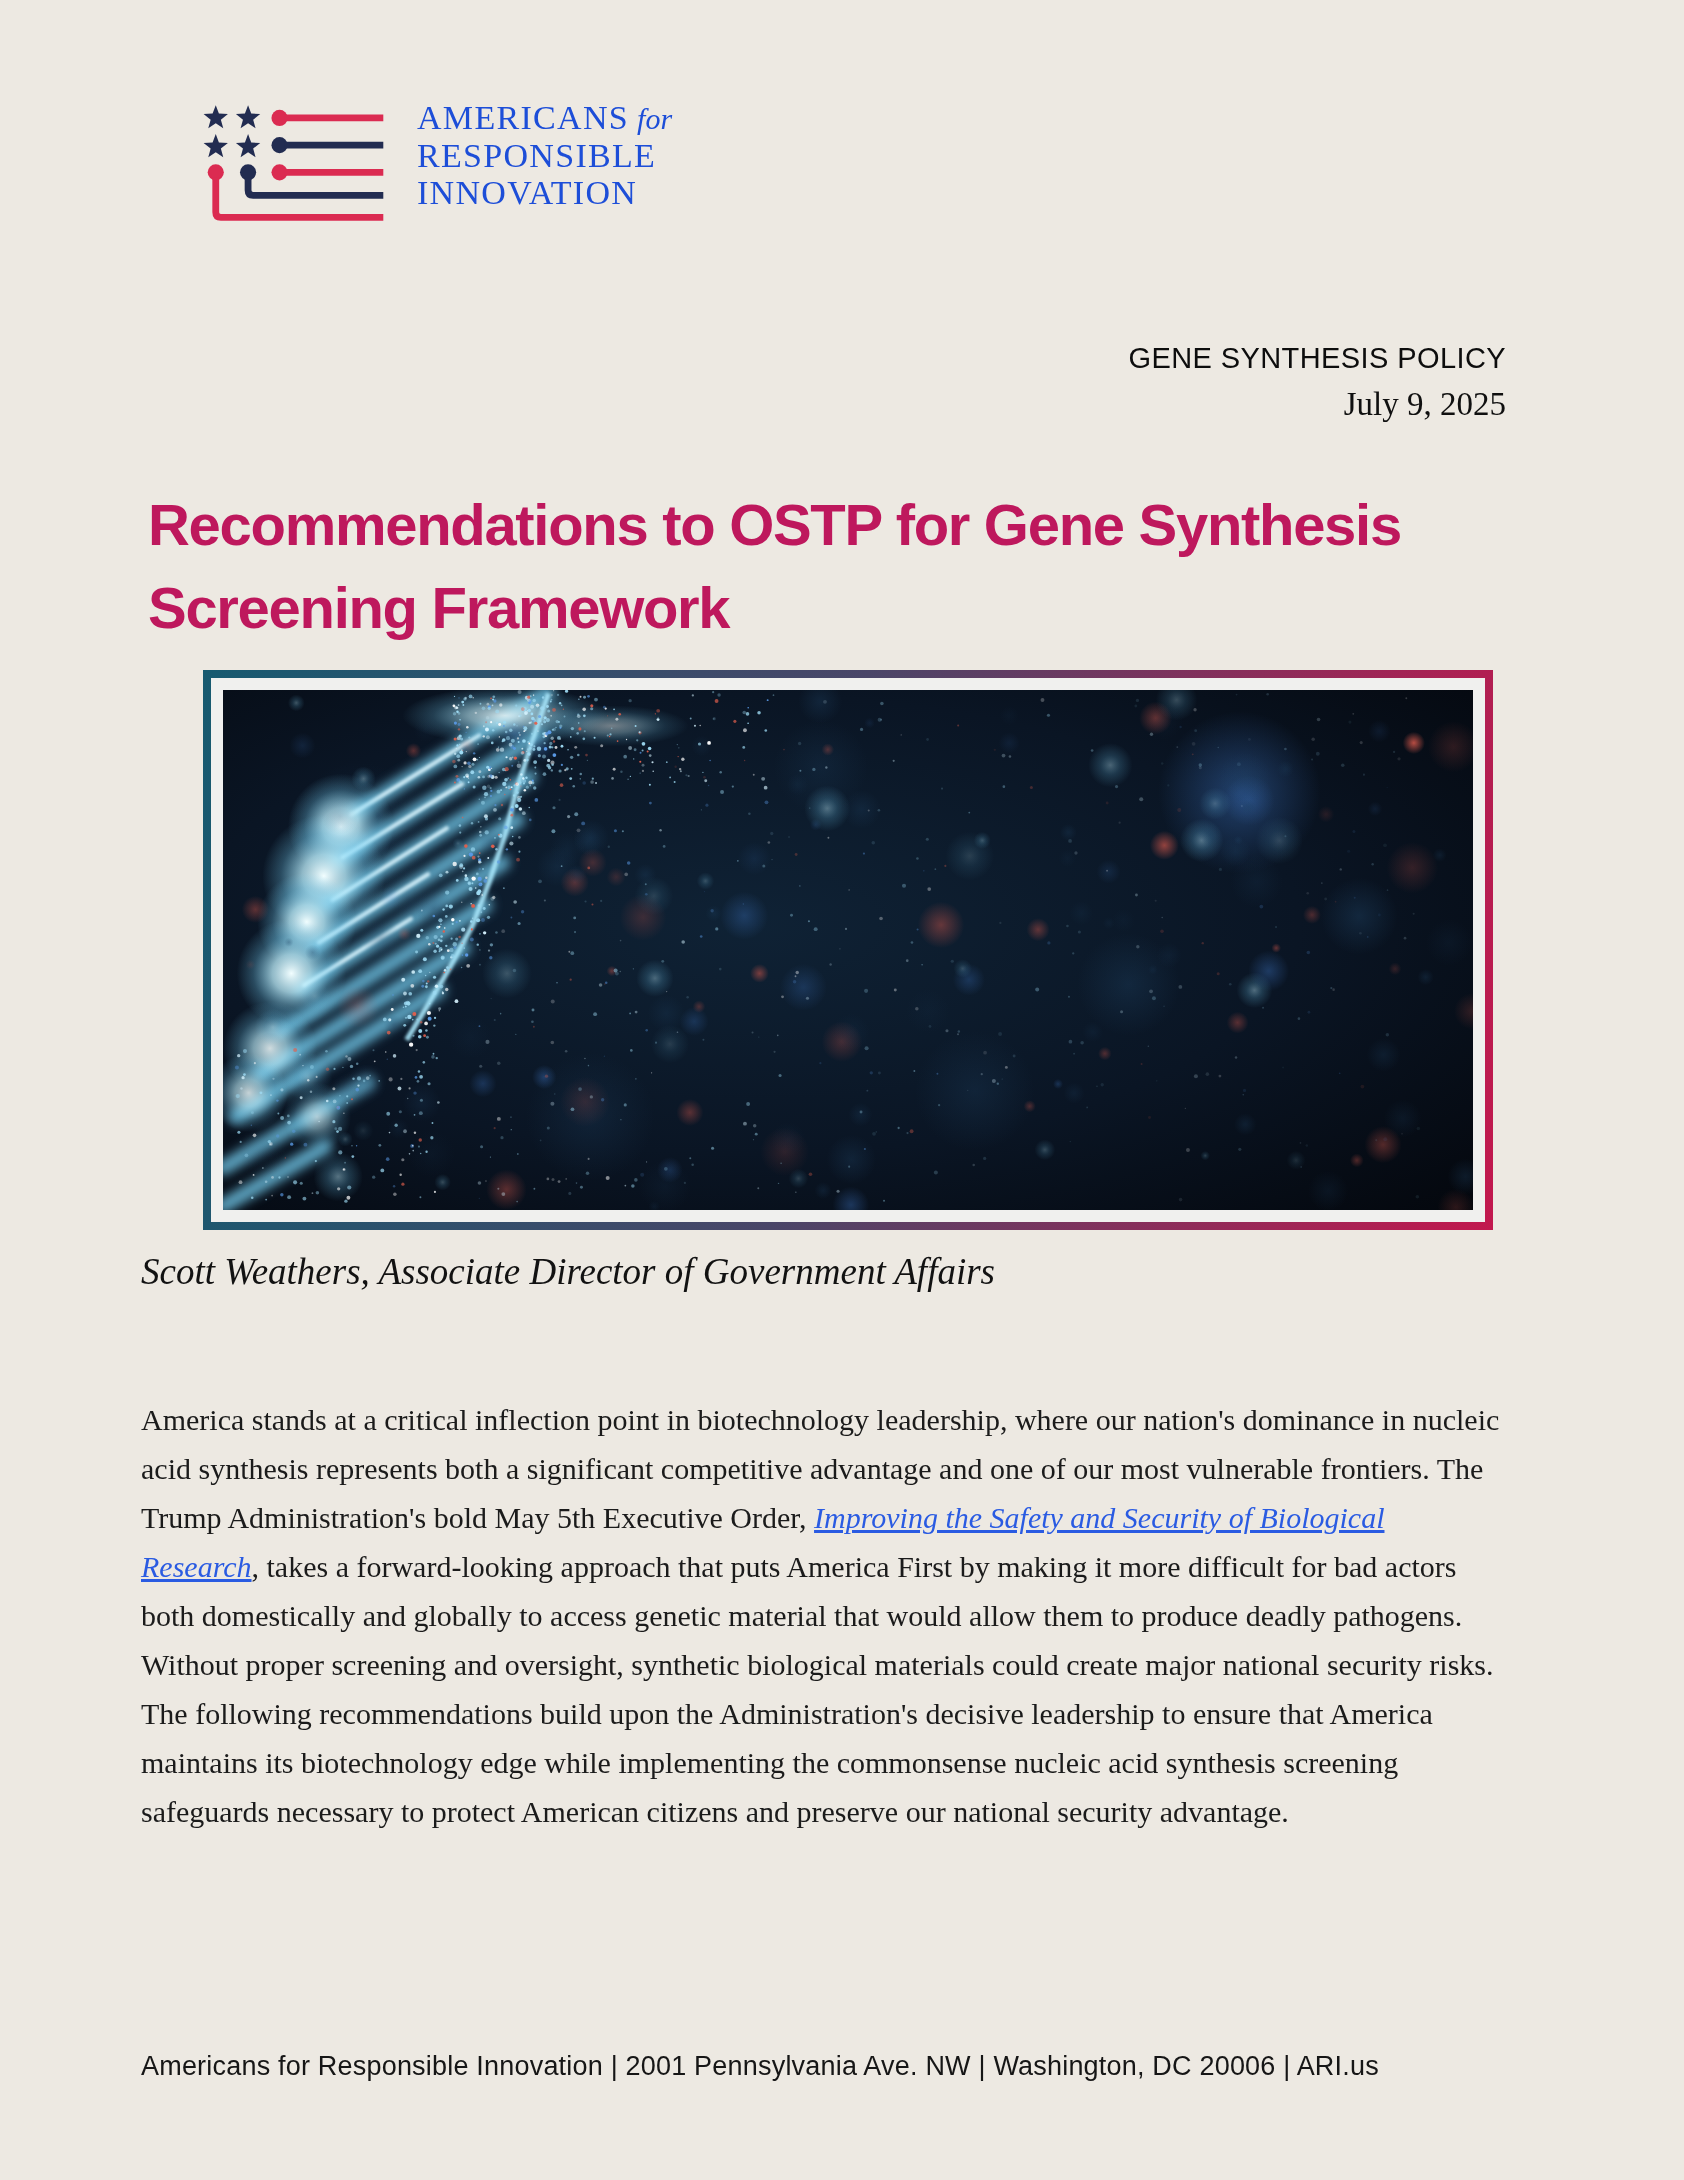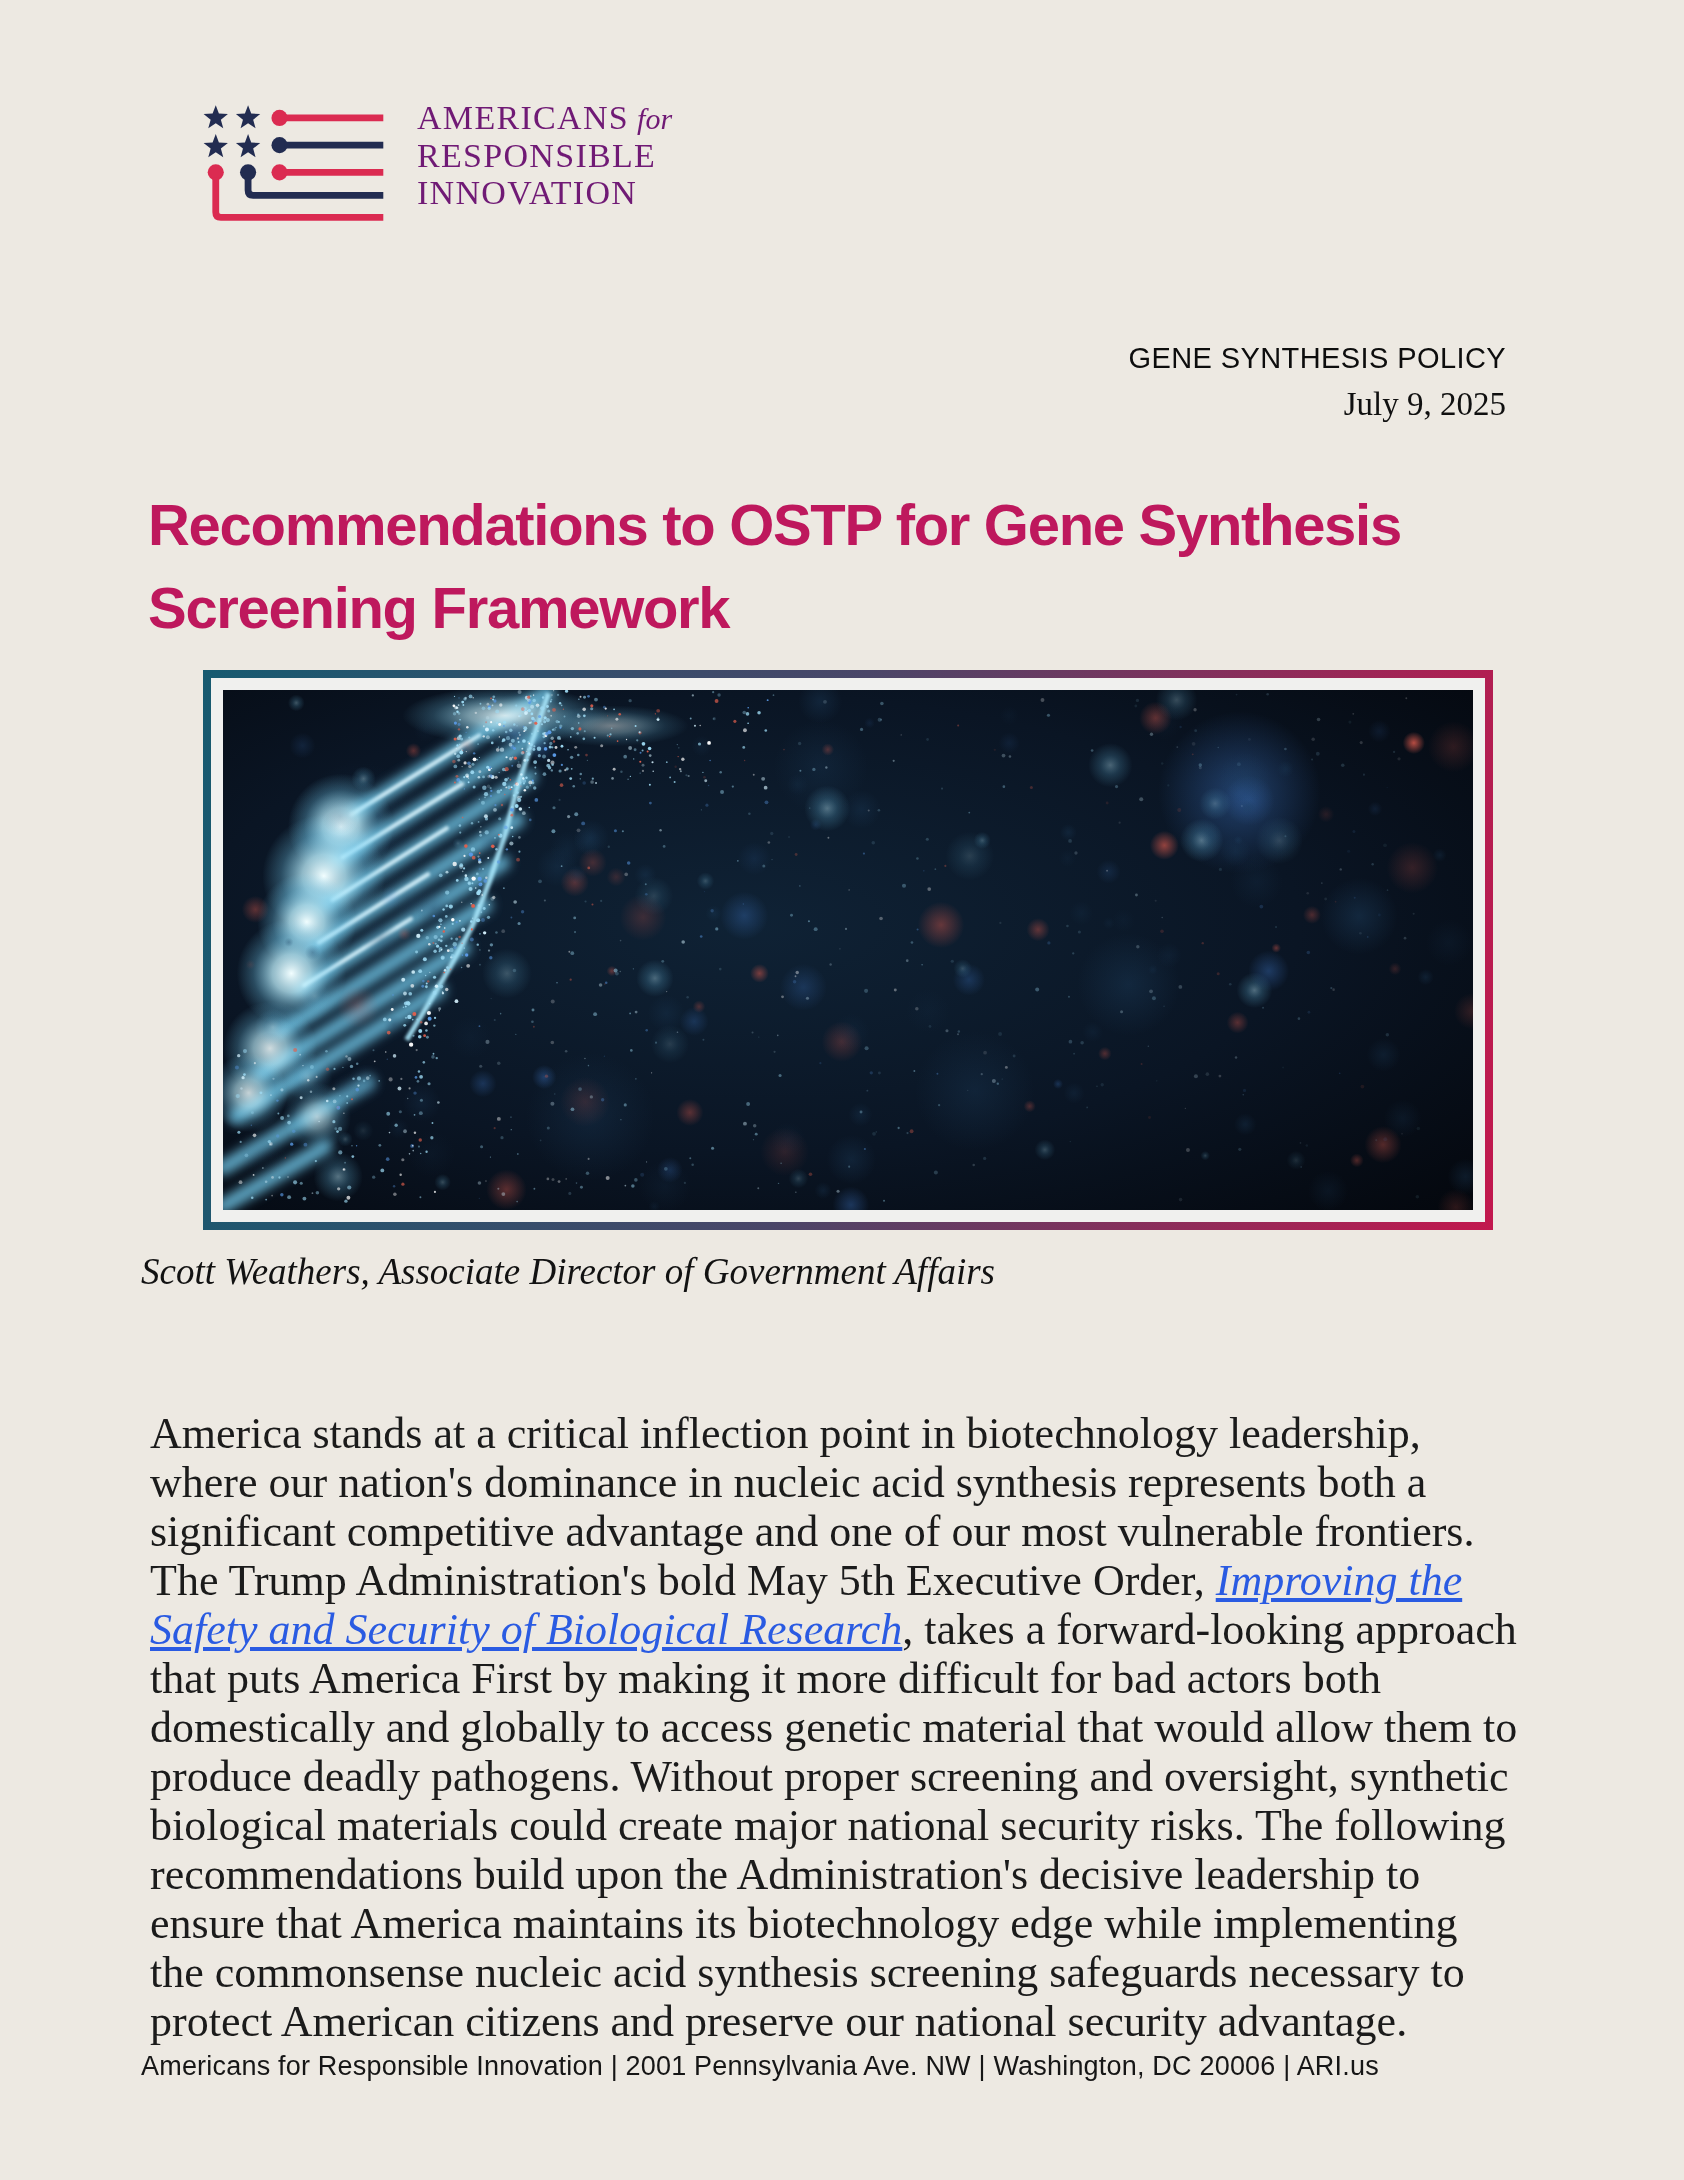--- a/index.html
+++ b/index.html
@@ -3,21 +3,21 @@
 <meta charset="utf-8">
 <style>
   html,body{margin:0;padding:0;background:#EDE9E2;}
   .page{position:relative;width:1685px;height:2181px;background:#EDE9E2;overflow:hidden;
         font-family:"Liberation Serif",serif;color:#1b1b1b;}
 
   
   .logo{position:absolute;left:203px;top:99px;display:flex;align-items:flex-start;gap:32px;}
   .logo-mark{width:182px;height:118px;margin-top:5.1px;}
   .logo-text{font-family:"Liberation Serif",serif;font-size:34px;line-height:37px;
-             letter-spacing:1.3px;color:#701a75;}
+             letter-spacing:1.3px;color:#1d4ed8;}
   .logo-text .for{font-style:italic;letter-spacing:0;font-size:30px;text-transform:none;}
 
   
   .kicker{position:absolute;right:179px;top:313px;text-align:right;margin-top:29px;}
   .kicker-category{font-family:"Liberation Sans",sans-serif;font-size:29px;
                    letter-spacing:0.4px;color:#0d0d0d;}
   .kicker-date{font-family:Liberation Serif, serif;font-size:33px;color:#101010;margin-top:11px;}
 
   
   .title{position:absolute;left:140px;top:475px;width:1448px;margin:8px;
@@ -25,22 +25,22 @@
          line-height:83px;letter-spacing:-1.3px;color:#be185d;}
 
   
   .hero{position:absolute;left:203px;top:670px;width:1290px;height:560px;box-sizing:border-box;
         padding:7.7px;background:linear-gradient(100deg,#175A70 0%,#4A4668 48%,#C2184E 100%);}
   .hero-mat{width:100%;height:100%;box-sizing:border-box;background:#F0F0EE;padding:12px;}
   .hero-img{width:100%;height:100%;display:block;}
 
   
   .byline{position:absolute;left:141px;top:1250px;font-style:italic;font-size:37px;color:#121212;}
-  .body-copy{position:absolute;left:150px;top:1365px;width:1368px;
-             font-size:44px;line-height:49px;color:#1b1b1b;text-align:left;}
+  .body-copy{position:absolute;left:141px;top:1365px;width:1368px;
+             font-size:30px;line-height:49px;color:#1b1b1b;text-align:left;}
   .body-copy a{color:#2A5BE2;font-style:italic;text-decoration:underline;}
 
   
   .footer{position:absolute;left:141px;top:2051px;width:1405px;
           font-family:"Liberation Sans",sans-serif;font-size:27px;color:#161616;letter-spacing:0.2px;}
 </style>
 </head>
 <body>
 
 <div class="page">

